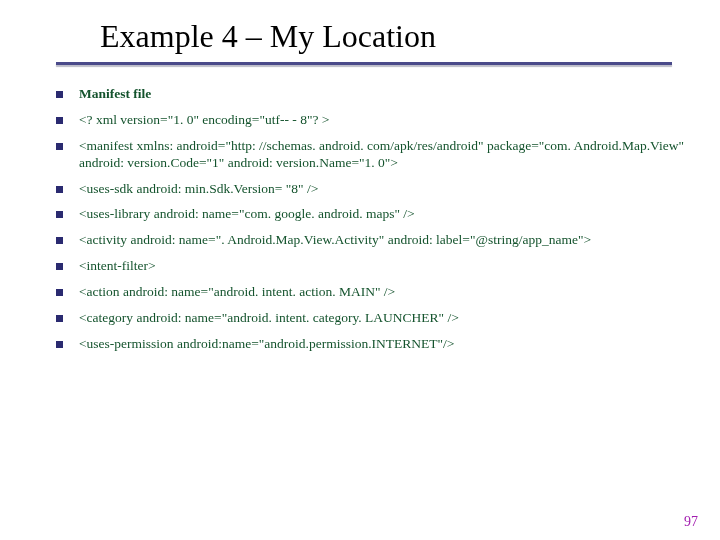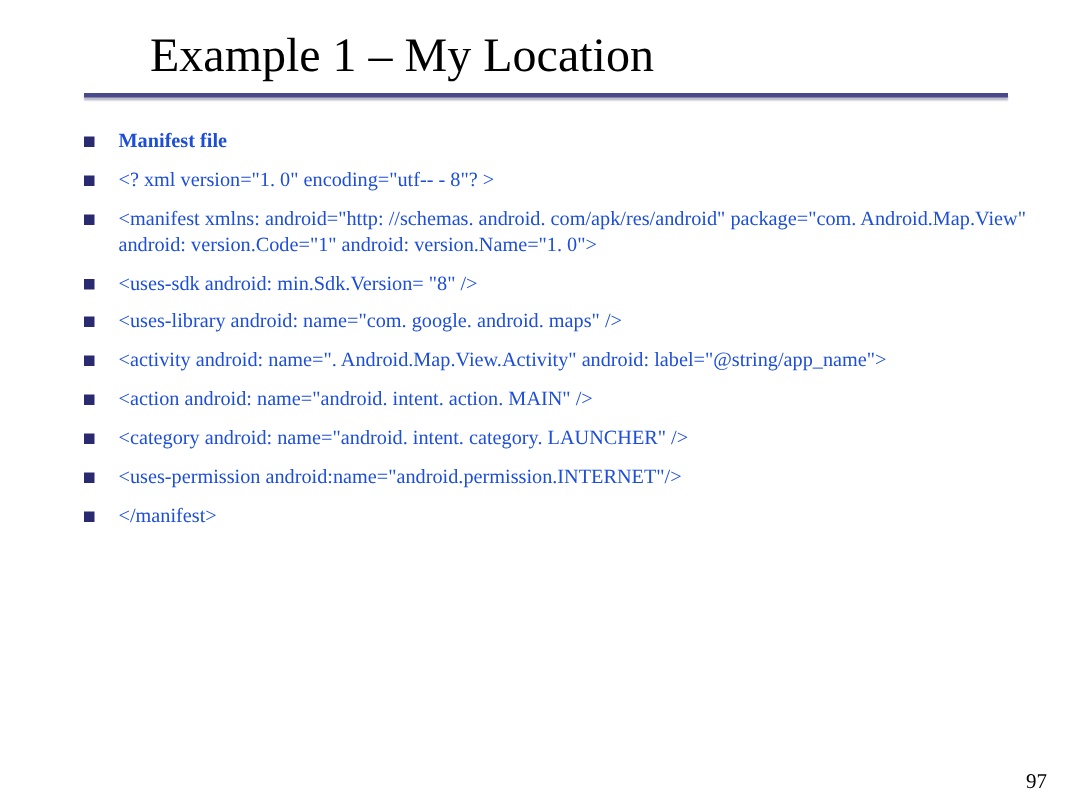--- a/index.html
+++ b/index.html
@@ -33,46 +33,46 @@
     top: 86px;
     left: 56px;
     right: 30px;
   }
   .line {
     display: flex;
     align-items: flex-start;
     margin-bottom: 9px;
     font-size: 13.5px;
     line-height: 1.25;
-    color: #1d4ed8;
+    color: #14532d;
   }
   .bullet {
     width: 7px;
     height: 7px;
     background: #2a2a70;
     flex: 0 0 7px;
     margin-top: 5px;
     margin-right: 16px;
   }
   .txt {
     flex: 1;
   }
   .bold { font-weight: bold; }
   .pagenum {
     position: absolute;
     bottom: 10px;
     right: 22px;
     font-size: 14px;
-    color: #000000;
+    color: #a21caf;
   }
 </style>
 </head>
 <body>
 
-<div class="title">Example 1 – My Location</div>
+<div class="title">Example 4 – My Location</div>
 <div class="title-underline"></div>
 
 <div class="content" id="content">
     <div class="line">
       <div class="bullet"></div>
       <div class="txt bold">Manifest file</div>
     </div>
     <div class="line">
       <div class="bullet"></div>
       <div class="txt">&lt;? xml version="1. 0" encoding="utf-- - 8"? &gt;</div>
@@ -88,29 +88,29 @@
     <div class="line">
       <div class="bullet"></div>
       <div class="txt">&lt;uses‐library android: name="com. google. android. maps" /&gt;</div>
     </div>
     <div class="line">
       <div class="bullet"></div>
       <div class="txt">&lt;activity android: name=". Android.Map.View.Activity" android: label="@string/app_name"&gt;</div>
     </div>
     <div class="line">
       <div class="bullet"></div>
+      <div class="txt">&lt;intent‐filter&gt;</div>
+    </div>
+    <div class="line">
+      <div class="bullet"></div>
       <div class="txt">&lt;action android: name="android. intent. action. MAIN" /&gt;</div>
     </div>
     <div class="line">
       <div class="bullet"></div>
       <div class="txt">&lt;category android: name="android. intent. category. LAUNCHER" /&gt;</div>
     </div>
     <div class="line">
       <div class="bullet"></div>
       <div class="txt">&lt;uses‐permission android:name="android.permission.INTERNET"/&gt;</div>
     </div>
-    <div class="line">
-      <div class="bullet"></div>
-      <div class="txt">&lt;/manifest&gt;</div>
-    </div>
   </div>
 
 <div class="pagenum">97</div>
 
 </body></html>

